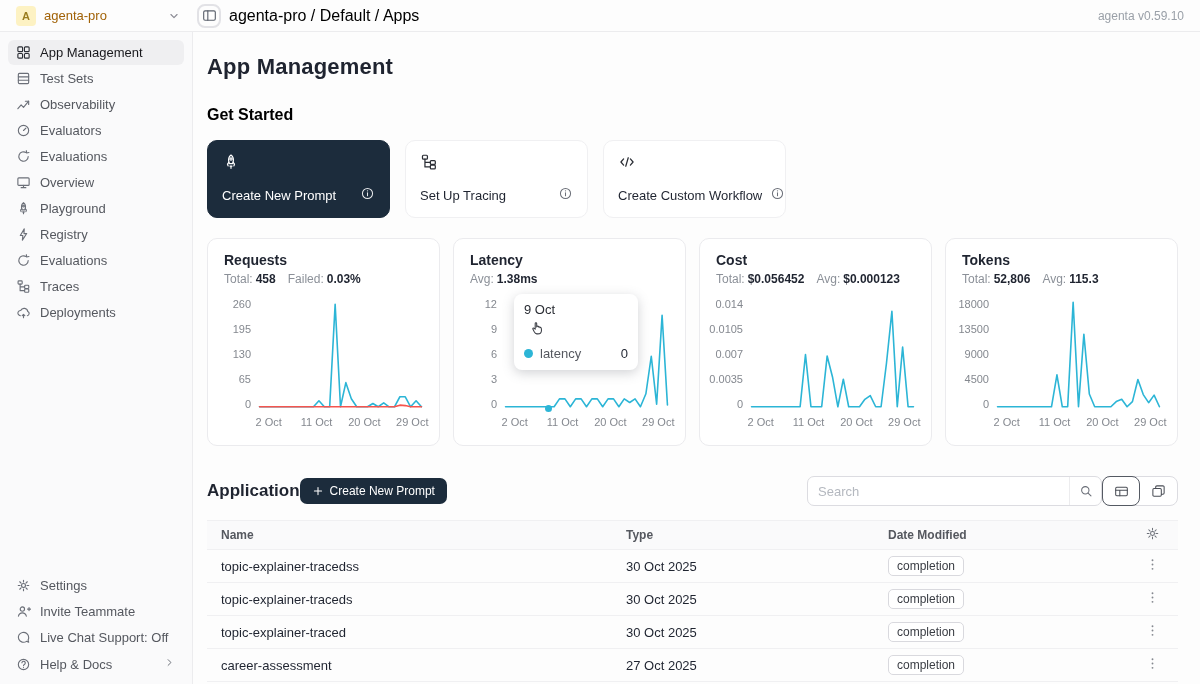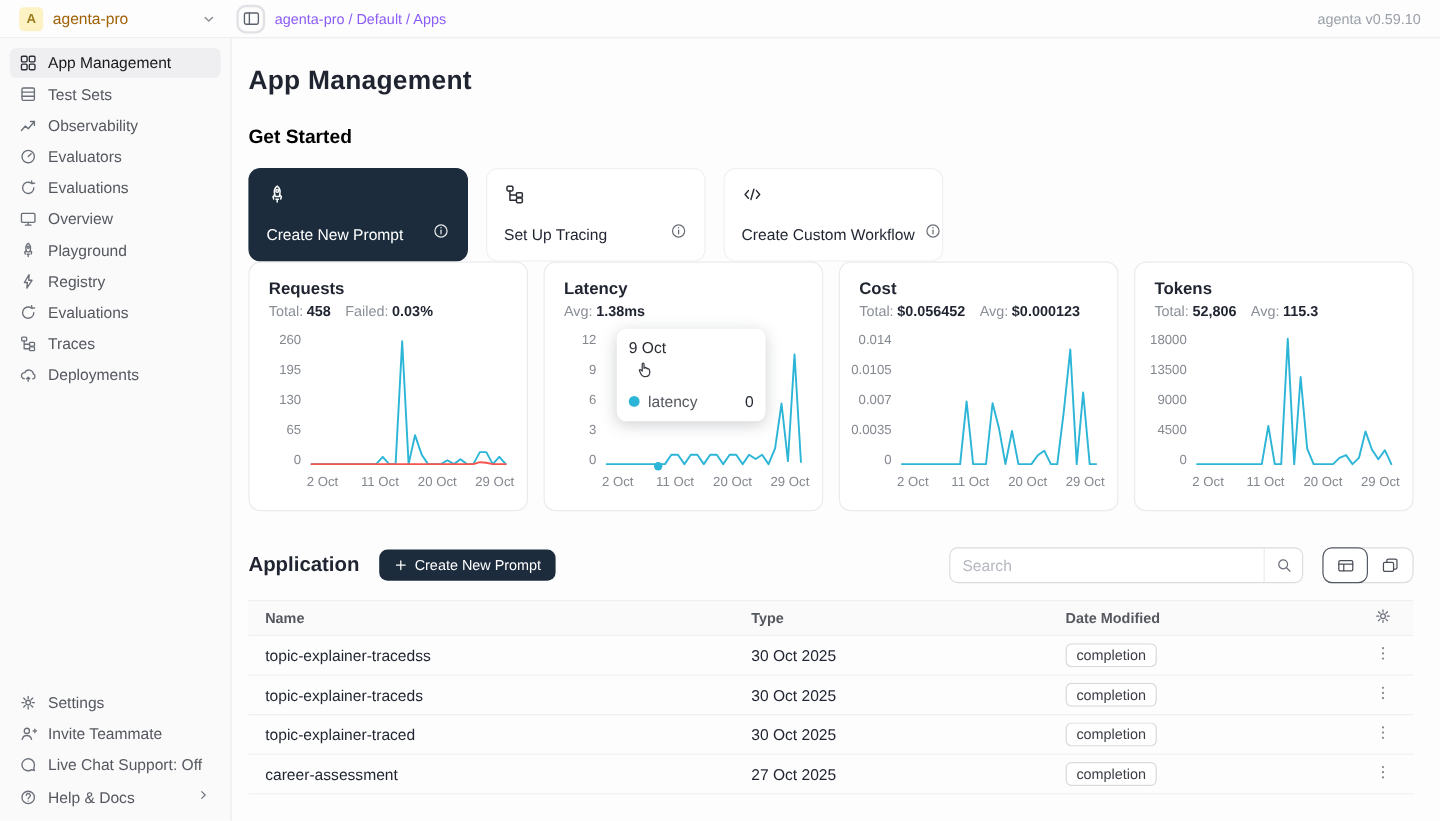--- a/index.html
+++ b/index.html
@@ -9,21 +9,21 @@
   .icon svg { display:block; }
 
   
   .topbar { height:32px; display:flex; align-items:center; border-bottom:1px solid #ececee; background:#fdfdfd; }
   .ws { width:193px; height:100%; display:flex; align-items:center; gap:8px; padding:0 12px 0 16px; cursor:pointer; }
   .avatar { width:20px; height:20px; border-radius:4px; background:#fdf2c3; color:#9a7d1f; font-size:11px; font-weight:600; display:flex; align-items:center; justify-content:center; }
   .ws-name { font-size:13px; font-weight:500; color:#a16207; flex:1; }
   .ws .icon { color:#8a8a93; }
   .crumb-zone { flex:1; height:100%; display:flex; align-items:center; padding:0 16px 0 4px; gap:8px; }
   .toggle-btn { width:24px; height:24px; border:2px solid #e2e2e6; background:#fdfdfd; border-radius:8px; display:flex; align-items:center; justify-content:center; color:#5b616c; cursor:pointer; padding:0; }
-  .crumb { font-size:12px; color:#8b5cf6; }
+  .crumb { font-size:16px; color:#000000; }
   .version { margin-left:auto; font-size:12px; color:#9aa0a8; }
 
   
   .layout { display:flex; height:652px; }
   .sidebar { width:193px; flex:none; background:#fafafb; border-right:1px solid #ececee; display:flex; flex-direction:column; padding:8px 8px 6px 8px; }
   .side-item { display:flex; align-items:center; gap:9px; padding:5px 8px; border-radius:6px; font-size:13px; color:#55585f; cursor:pointer; margin-bottom:1px; }
   .side-item .icon { color:#6b6f78; }
   .side-item.active { background:#efeff1; color:#18181c; font-weight:500; }
   .side-item.active .icon { color:#2a2d34; }
   .side-group-label { font-size:12px; color:#84888f; padding:14px 8px 8px 4px; }
@@ -38,40 +38,40 @@
   .gs-row { display:flex; gap:15px; margin-top:16px; }
   .gs-card { width:183px; height:78px; border-radius:10px; padding:12px 14px; display:flex; flex-direction:column; justify-content:space-between; background:#fff; border:1px solid #f0f0f2; cursor:pointer; }
   .gs-card.dark { background:#1c2c3c; border-color:#1c2c3c; color:#fff; }
   .gs-card .gs-top { color:#2a2d34; }
   .gs-card.dark .gs-top { color:#fff; }
   .gs-bottom { display:flex; align-items:center; justify-content:space-between; gap:8px; }
   .gs-label { font-size:13px; font-weight:500; white-space:nowrap; }
   .gs-info { color:#6b6f78; }
   .gs-card.dark .gs-info { color:#e8eaec; }
 
-  .stats-row { display:flex; gap:13px; }
+  .stats-row { display:flex; gap:13px; margin-top:20px; }
   .stat-card { width:233px; height:208px; background:#fff; border:1px solid #ebebee; border-radius:10px; padding:13px 16px 10px 16px; position:relative; }
   .stat-title { font-size:14px; font-weight:600; color:#1f2430; }
   .stat-line { display:flex; gap:12px; margin-top:4px; font-size:12px; color:#8b9098; }
   .stat-line b { color:#1f2430; font-weight:600; margin-left:3px; }
   .chart-wrap { display:flex; margin-top:12px; height:112px; }
   .yaxis { width:34px; display:flex; flex-direction:column; justify-content:space-between; align-items:flex-end; padding:0 7px 0 0; font-size:11px; color:#84888f; }
   .plot { position:relative; flex:1; }
   .plot svg.chart-svg { position:absolute; inset:0; width:100%; height:100%; }
   .xlabels { position:relative; height:18px; margin-left:34px; margin-top:6px; }
   .xlabel { position:absolute; top:0; transform:translateX(-50%); font-size:11px; color:#84888f; white-space:nowrap; }
   .marker-dot { position:absolute; width:7px; height:7px; border-radius:50%; background:#2cb5d6; bottom:-2px; }
   .chart-tooltip { position:absolute; left:10px; top:-4px; width:124px; background:#fff; border-radius:8px; box-shadow:0 3px 12px rgba(90,95,105,.28); padding:8px 10px 9px 10px; z-index:3; }
   .tt-date { font-size:13px; color:#2a2d34; }
   .tt-cursor { color:#3a3d44; margin:2px 0 6px 6px; }
   .tt-row { display:flex; align-items:center; gap:7px; font-size:13px; color:#55585f; }
   .tt-dot { width:9px; height:9px; border-radius:50%; background:#2cb5d6; }
   .tt-val { margin-left:auto; color:#1f2430; font-weight:500; }
 
-  .app-header { display:flex; align-items:center; margin-top:30px; gap:16px; }
+  .app-header { display:flex; align-items:center; margin-top:30px; gap:0; }
   .app-title { font-size:17px; font-weight:600; color:#1f2430; }
   .navy-btn { height:26px; background:#1c2c3c; color:#fff; border:none; border-radius:7px; font-size:12px; font-family:inherit; display:flex; align-items:center; gap:6px; padding:0 12px; cursor:pointer; }
   .navy-btn .icon { color:#fff; }
   .flex-spacer { flex:1; }
   .search-box { width:295px; height:30px; border:1px solid #dcdce1; border-radius:7px; background:#fff; display:flex; align-items:center; overflow:hidden; }
   .search-box input { flex:1; border:none; outline:none; font-family:inherit; font-size:13px; color:#1f2430; padding:0 10px; background:transparent; }
   .search-box input::placeholder { color:#b4b8bf; }
   .search-suffix { width:32px; height:100%; display:flex; align-items:center; justify-content:center; color:#6b6f78; border-left:1px solid #ececee; cursor:pointer; }
   .seg { display:flex; border:1px solid #dcdce1; border-radius:8px; background:#fff; height:30px; }
   .seg-btn { width:38px; display:flex; align-items:center; justify-content:center; color:#4a4e56; background:transparent; border:1px solid transparent; border-radius:8px; cursor:pointer; }

